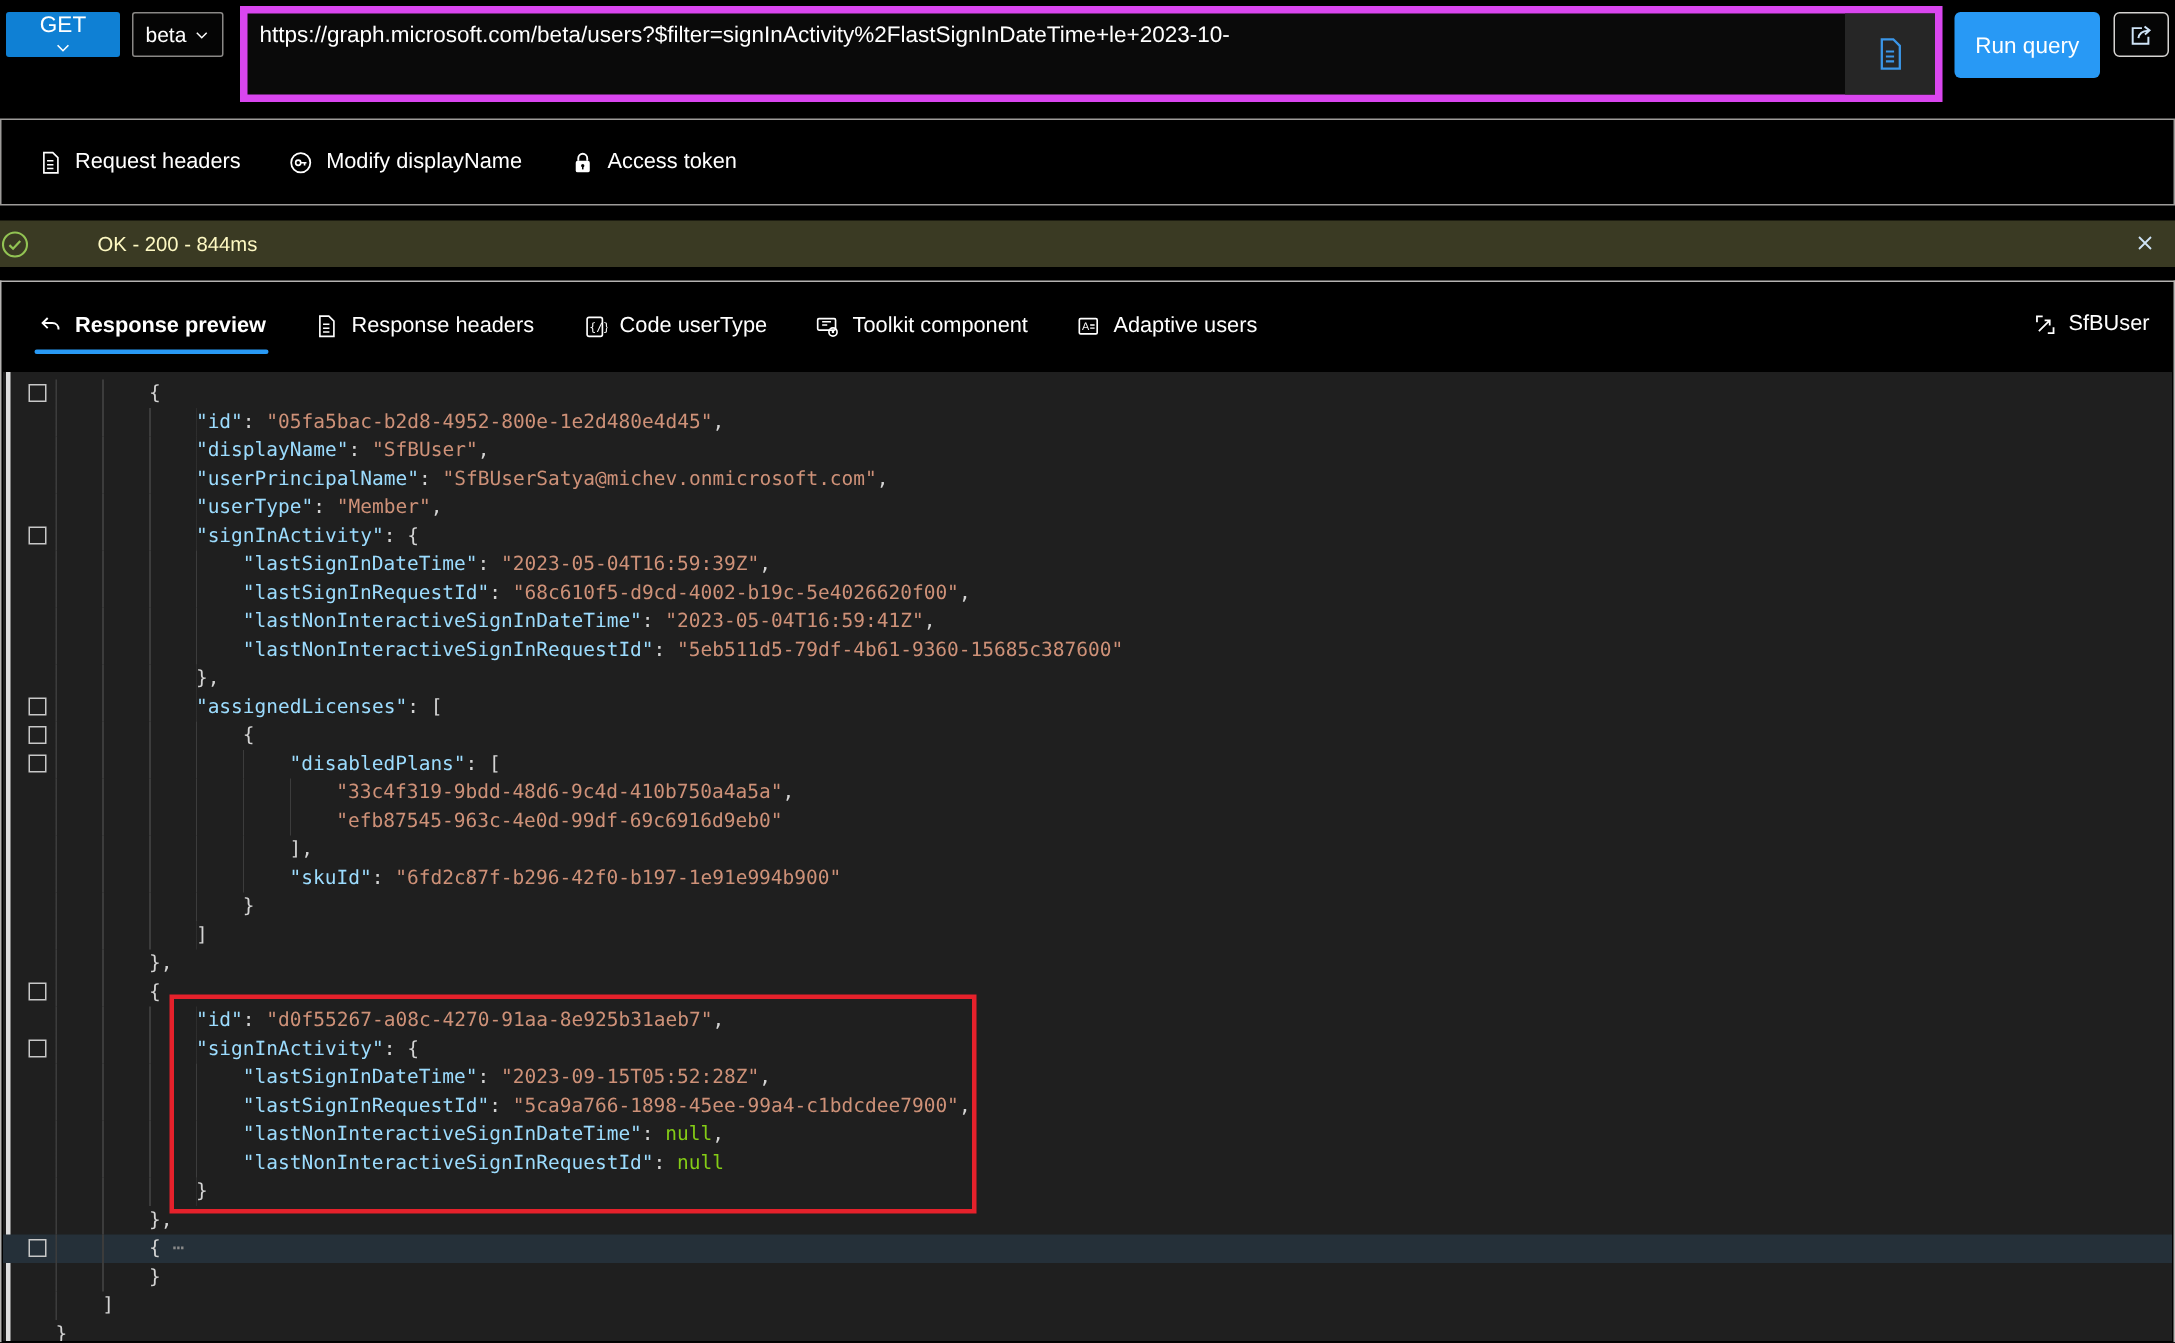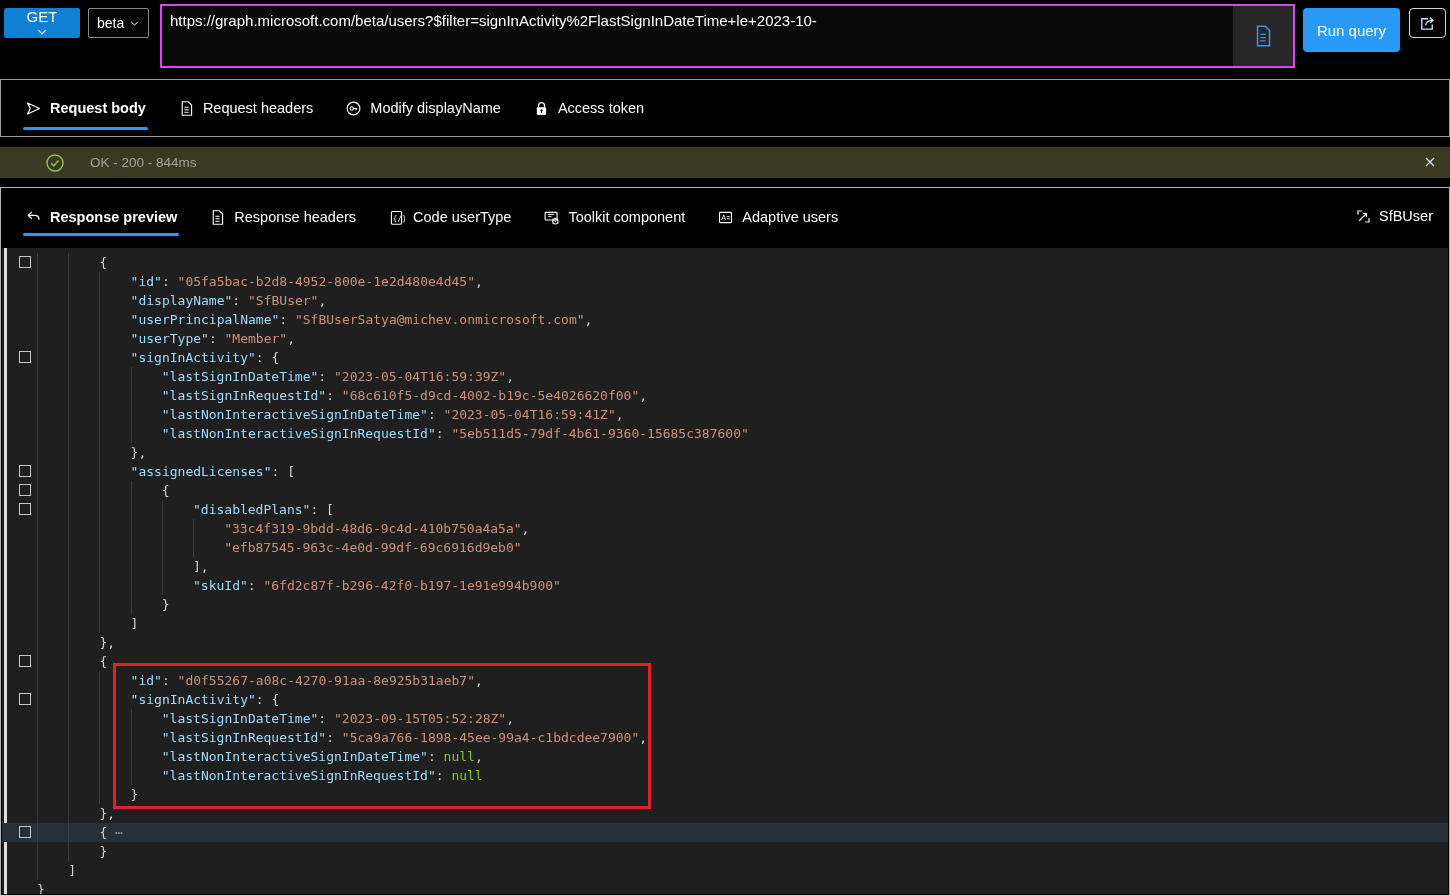--- a/index.html
+++ b/index.html
@@ -17,21 +17,21 @@
     padding:0 10px; font-size:15px; cursor:pointer;flex-direction:column;
   }
   .version-btn {
     position:absolute; left:88px; top:8px; width:61px; height:30px;
     background:#050505; border:1px solid #8a8886; border-radius:2px;
     display:flex; align-items:center; justify-content:space-between;
     padding:0 8px; font-size:14px; color:#fff; cursor:pointer;
   }
   .url-input {
     position:absolute; left:160px; top:4px; width:1135px; height:64px;
-    background:#0a0a0a; border:2px solid #d946ef;
+    background:#0a0a0a; border:5px solid #d946ef;
   }
   .url-text {
     position:absolute; left:0; top:0; right:62px; bottom:0;
     padding:5px 4px 5px 8px; font-size:15px; line-height:19px; color:#fff;
     overflow:hidden; white-space:nowrap;
   }
   .url-mark {
     background-image: linear-gradient(#e5212b,#e5212b);
     background-repeat:no-repeat; background-position:0 100%;
     background-size:100% 4.5px; border-radius:3px; padding-bottom:4px;
@@ -76,21 +76,21 @@
     background:#2899f5; border-radius:2px;
   }
   .expand-btn {
     position:absolute; right:16px; top:0; height:56px;
     display:flex; align-items:center; gap:7px; font-size:14.5px; cursor:pointer;
   }
   
   .status-bar {
     position:absolute; left:0; top:147px; width:1450px; height:31px;
     background:#3a3a23; display:flex; align-items:center;
-    padding-left:45px; font-size:13.5px; color:#a3a3a3;
+    font-size:13.5px; color:#fef9c3;gap:20px;
   }
   .status-bar .msg { margin-left:25px; }
   .status-close { position:absolute; right:12px; top:7px; cursor:pointer; }
   
   .editor {
     position:absolute; left:1px; top:60px; right:1px; bottom:1px;
     background:#1f1f1f; overflow:hidden;
   }
   .editor-left-line { position:absolute; left:2px; top:0; bottom:0; width:3px; background:#dedede; }
   .code-lines { position:absolute; left:0; top:5px; right:0; }
@@ -158,28 +158,20 @@
             <path d="M10.5 5 H4 v11 h11 v-5" fill="none" stroke="#cfe4f7" stroke-width="1.4"></path>
             <path d="M8 12 C8.5 8.8 11 7 14.8 6.8" fill="none" stroke="#cfe4f7" stroke-width="1.4"></path>
             <path d="M12.3 3.8 L15.8 6.6 L12.6 9.4" fill="none" stroke="#cfe4f7" stroke-width="1.4"></path>
           </svg>
       </span>
     </div>
   </div>
 
   <div class="request-panel">
     <div class="tabs-row">
-      <div class="tab active">
-        <span>
-          <svg width="17" height="17" viewBox="0 0 20 20">
-              <path d="M3 3.5 L17 10 L3 16.5 L6.2 10 Z" fill="none" stroke="#fff" stroke-width="1.4" stroke-linejoin="round"></path>
-            </svg>
-        </span>
-        <span>Request body</span>
-      </div>
       <div class="tab">
         <span>
           <svg width="17" height="17" viewBox="0 0 20 20">
               <path d="M5 2 h7 l4 4 v12 H5 z" fill="none" stroke="#fff" stroke-width="1.3"></path>
               <path d="M7.5 8.5 h5 M7.5 11.5 h5 M7.5 14.5 h5" stroke="#fff" stroke-width="1.2"></path>
             </svg>
         </span>
         <span>Request headers</span>
       </div>
       <div class="tab">

